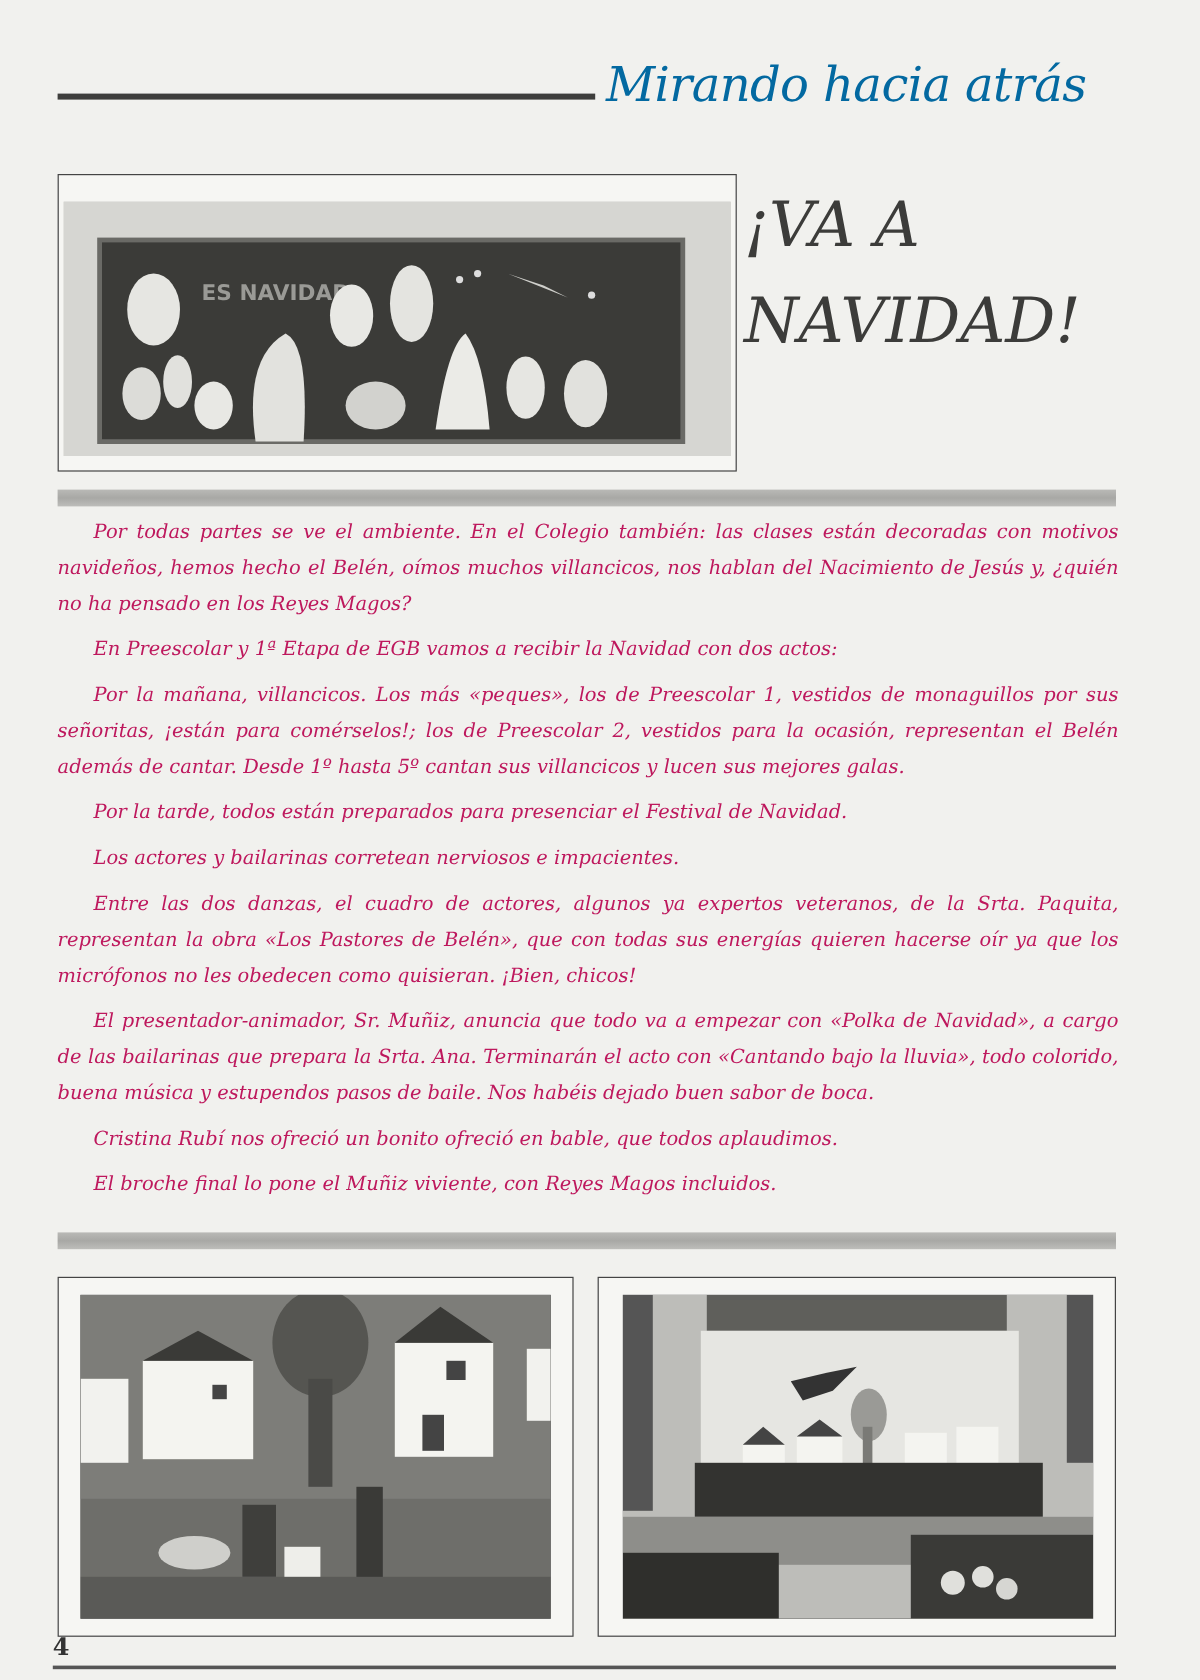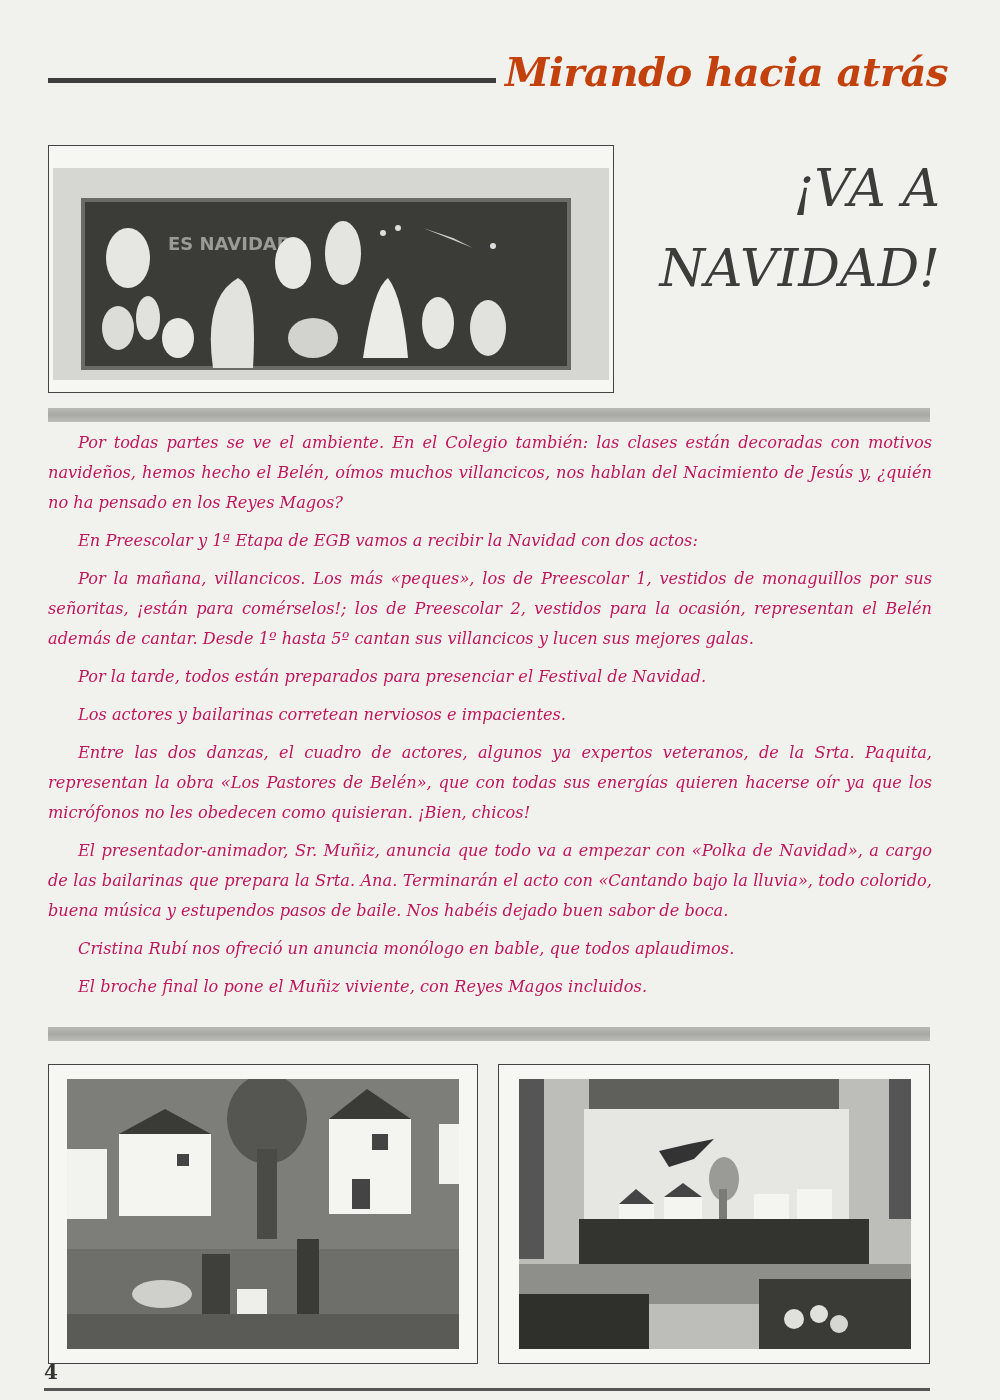--- a/index.html
+++ b/index.html
@@ -7,29 +7,29 @@
     width:1000px; height:1400px; position:relative; overflow:hidden;
     background:#f1f1ee;
     font-family:"DejaVu Serif", serif;
     color:#2e2e2b;
   }
   .abs { position:absolute; }
   
   .header-rule { left:48px; top:78px; width:448px; height:5px; background:#3e3e3c; }
   .header-title {
     left:505px; top:48px; width:440px; height:60px;
-    font-family:"DejaVu Serif", serif; font-style:italic; font-weight:bold;
-    font-size:40px; color:#c2410c; letter-spacing:-0.5px; white-space:nowrap;
+    font-family:"DejaVu Serif", serif; font-style:italic; font-weight:normal;
+    font-size:40px; color:#0369a1; letter-spacing:-0.5px; white-space:nowrap;
   }
   
   .frame { border:1.5px solid #444; background:#f6f6f3; box-sizing:border-box; }
   .photo { position:absolute; overflow:hidden; background:#555; }
   
   .headline {
-    left:620px; top:148px; width:320px; text-align:right;
+    left:620px; top:148px; width:320px; text-align:left;
     font-family:"DejaVu Serif", serif; font-style:italic;
     font-size:52px; line-height:80px; color:#3c3c3a;
   }
   
   .sep {
     left:48px; width:882px; height:14px;
     background:linear-gradient(180deg,#b9b9b6 0%,#a8a8a5 50%,#bdbdba 100%);
   }
   
   .body-text {
@@ -85,21 +85,21 @@
 <div class="abs sep" style="top:408px;"></div>
 
 <div class="abs body-text">
   <p>Por todas partes se ve el ambiente. En el Colegio también: las clases están decoradas con motivos navideños, hemos hecho el Belén, oímos muchos villancicos, nos hablan del Nacimiento de Jesús y, ¿quién no ha pensado en los Reyes Magos?</p>
   <p>En Preescolar y 1ª Etapa de EGB vamos a recibir la Navidad con dos actos:</p>
   <p>Por la mañana, villancicos. Los más «peques», los de Preescolar 1, vestidos de monaguillos por sus señoritas, ¡están para comérselos!; los de Preescolar 2, vestidos para la ocasión, representan el Belén además de cantar. Desde 1º hasta 5º cantan sus villancicos y lucen sus mejores galas.</p>
   <p>Por la tarde, todos están preparados para presenciar el Festival de Navidad.</p>
   <p>Los actores y bailarinas corretean nerviosos e impacientes.</p>
   <p>Entre las dos danzas, el cuadro de actores, algunos ya expertos veteranos, de la Srta. Paquita, representan la obra «Los Pastores de Belén», que con todas sus energías quieren hacerse oír ya que los micrófonos no les obedecen como quisieran. ¡Bien, chicos!</p>
   <p>El presentador-animador, Sr. Muñiz, anuncia que todo va a empezar con «Polka de Navidad», a cargo de las bailarinas que prepara la Srta. Ana. Terminarán el acto con «Cantando bajo la lluvia», todo colorido, buena música y estupendos pasos de baile. Nos habéis dejado buen sabor de boca.</p>
-  <p>Cristina Rubí nos ofreció un anuncia monólogo en bable, que todos aplaudimos.</p>
+  <p>Cristina Rubí nos ofreció un bonito ofreció en bable, que todos aplaudimos.</p>
   <p>El broche final lo pone el Muñiz viviente, con Reyes Magos incluidos.</p>
 </div>
 
 <div class="abs sep" style="top:1027px;"></div>
 
 <div class="abs frame" style="left:48px; top:1064px; width:430px; height:300px;">
   <div class="photo" style="left:18px; top:14px; width:392px; height:270px;">
     <svg width="392" height="270" viewBox="0 0 392 270">
       <rect width="392" height="270" fill="#6e6e6a"></rect>
       <rect x="0" y="0" width="392" height="170" fill="#7d7d79"></rect>

